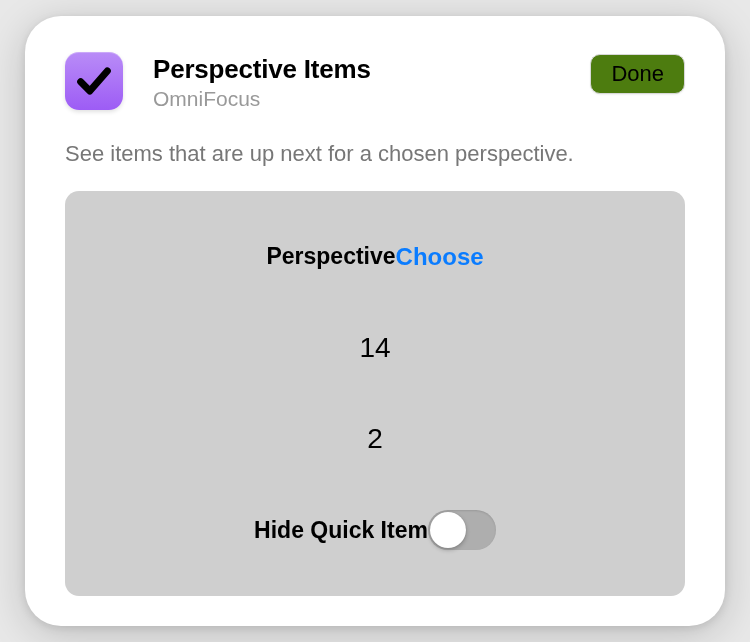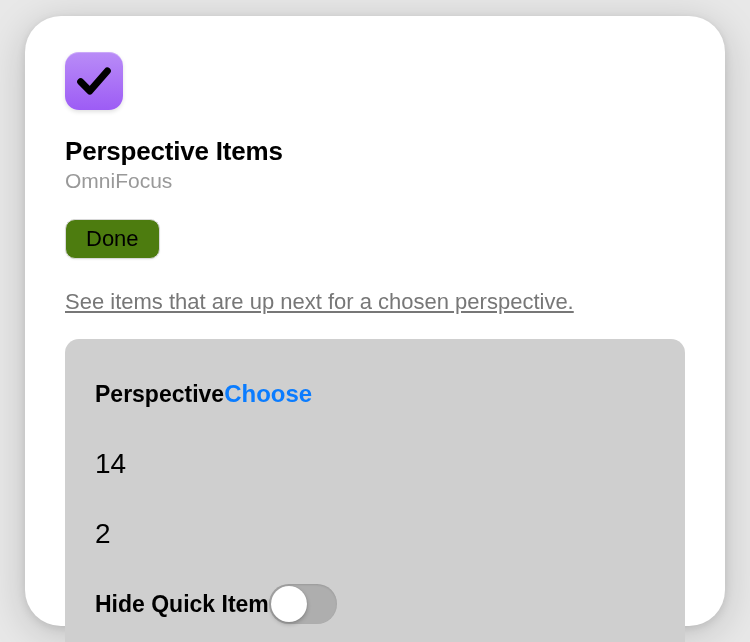--- a/index.html
+++ b/index.html
@@ -22,22 +22,21 @@
       background: #ffffff;
       border-radius: 36px;
       box-shadow: 0 8px 40px rgba(0,0,0,0.18), 0 2px 8px rgba(0,0,0,0.1);
       padding: 36px 40px 30px 40px;
       display: flex;
       flex-direction: column;
     }
     .header {
       display: flex;
       align-items: flex-start;
-      gap: 24px;
-      flex-direction: column;
+      gap: 30px;
     }
     .app-icon {
       width: 58px;
       height: 58px;
       background: linear-gradient(180deg, #b98cf7 0%, #9d5cf5 100%);
       border-radius: 14px;
       display: flex;
       align-items: center;
       justify-content: center;
       flex-shrink: 0;
@@ -74,35 +73,34 @@
       cursor: pointer;
       box-shadow: 0 1px 2px rgba(0,0,0,0.06);
       margin-top: 2px;
     }
     .description {
       font-size: 22px;
       color: #777777;
       margin-top: 30px;
       margin-bottom: 24px;
       font-weight: 400;
-      text-decoration: underline;
     }
     .settings {
       background: #cfcfcf;
       border-radius: 14px;
       flex: 1;
       padding: 20px 30px;
       display: flex;
       flex-direction: column;
       justify-content: space-around;
     }
     .row {
       display: flex;
       align-items: center;
-      justify-content: flex-start;
+      justify-content: center;
       height: 70px;
     }
     .row-label {
       font-size: 23px;
       font-weight: 600;
       color: #000000;
     }
     .row-value {
       font-size: 28px;
       font-weight: 400;

